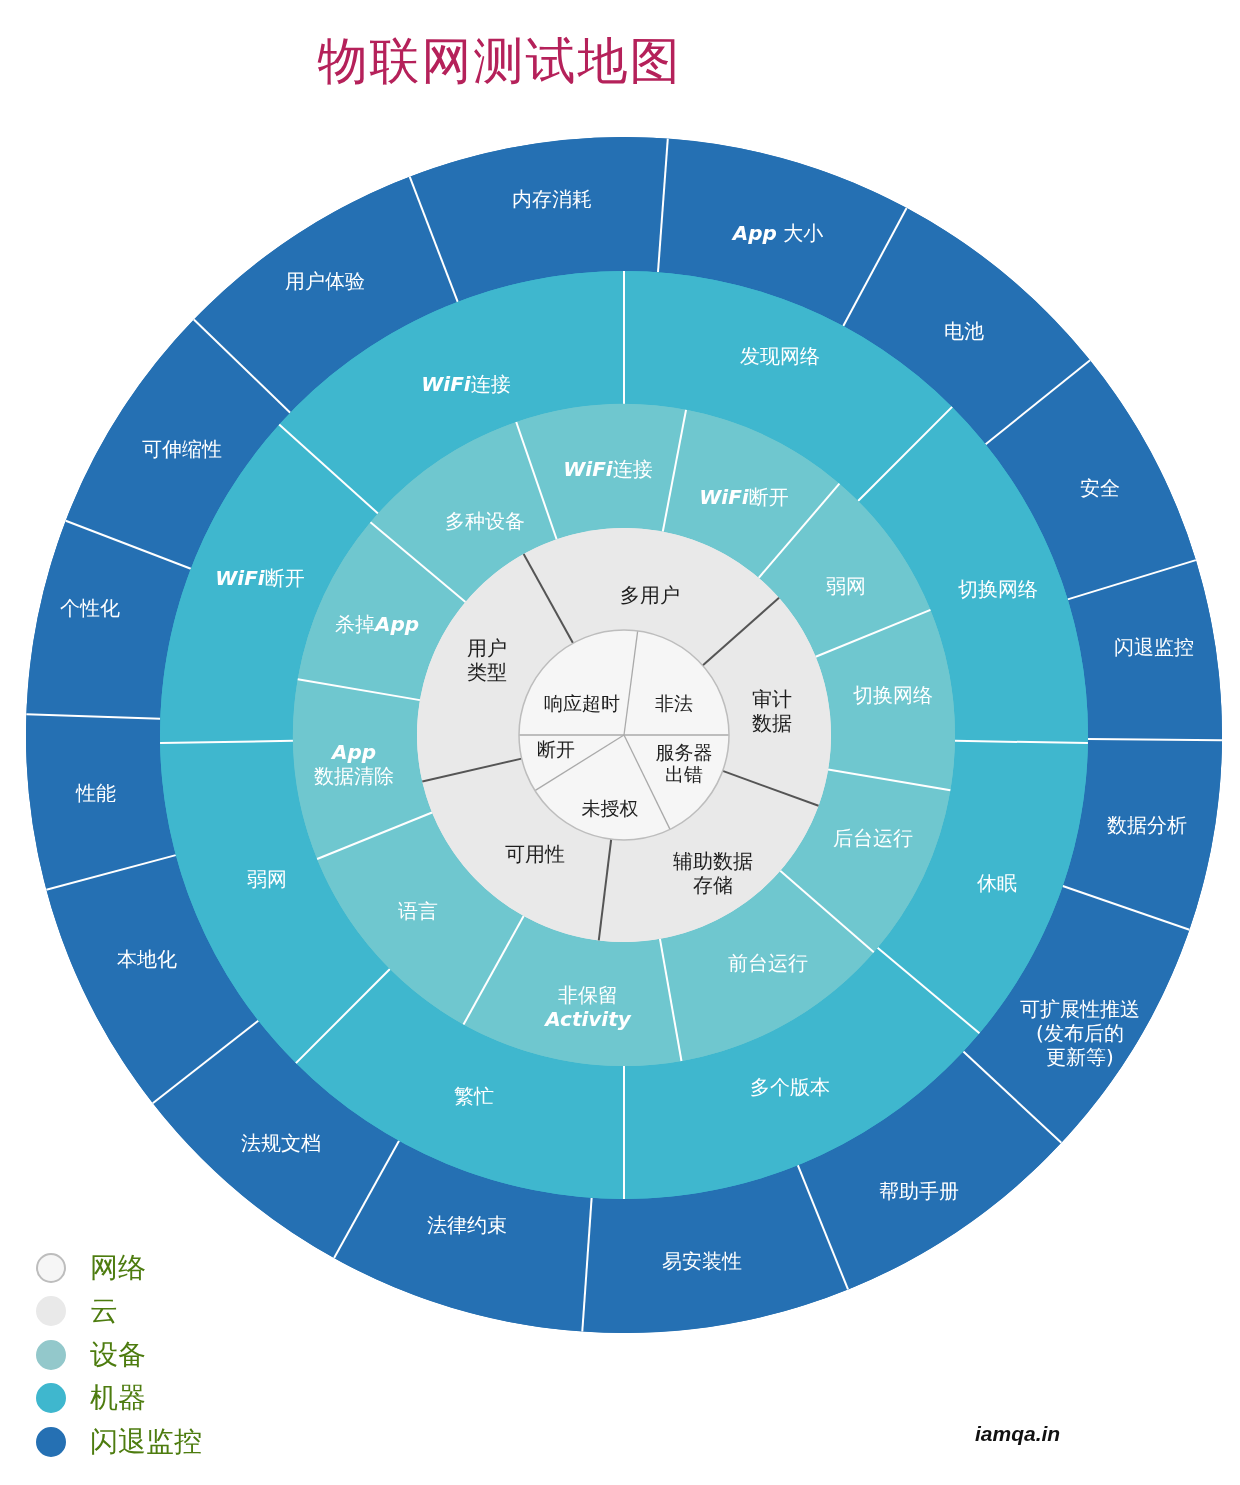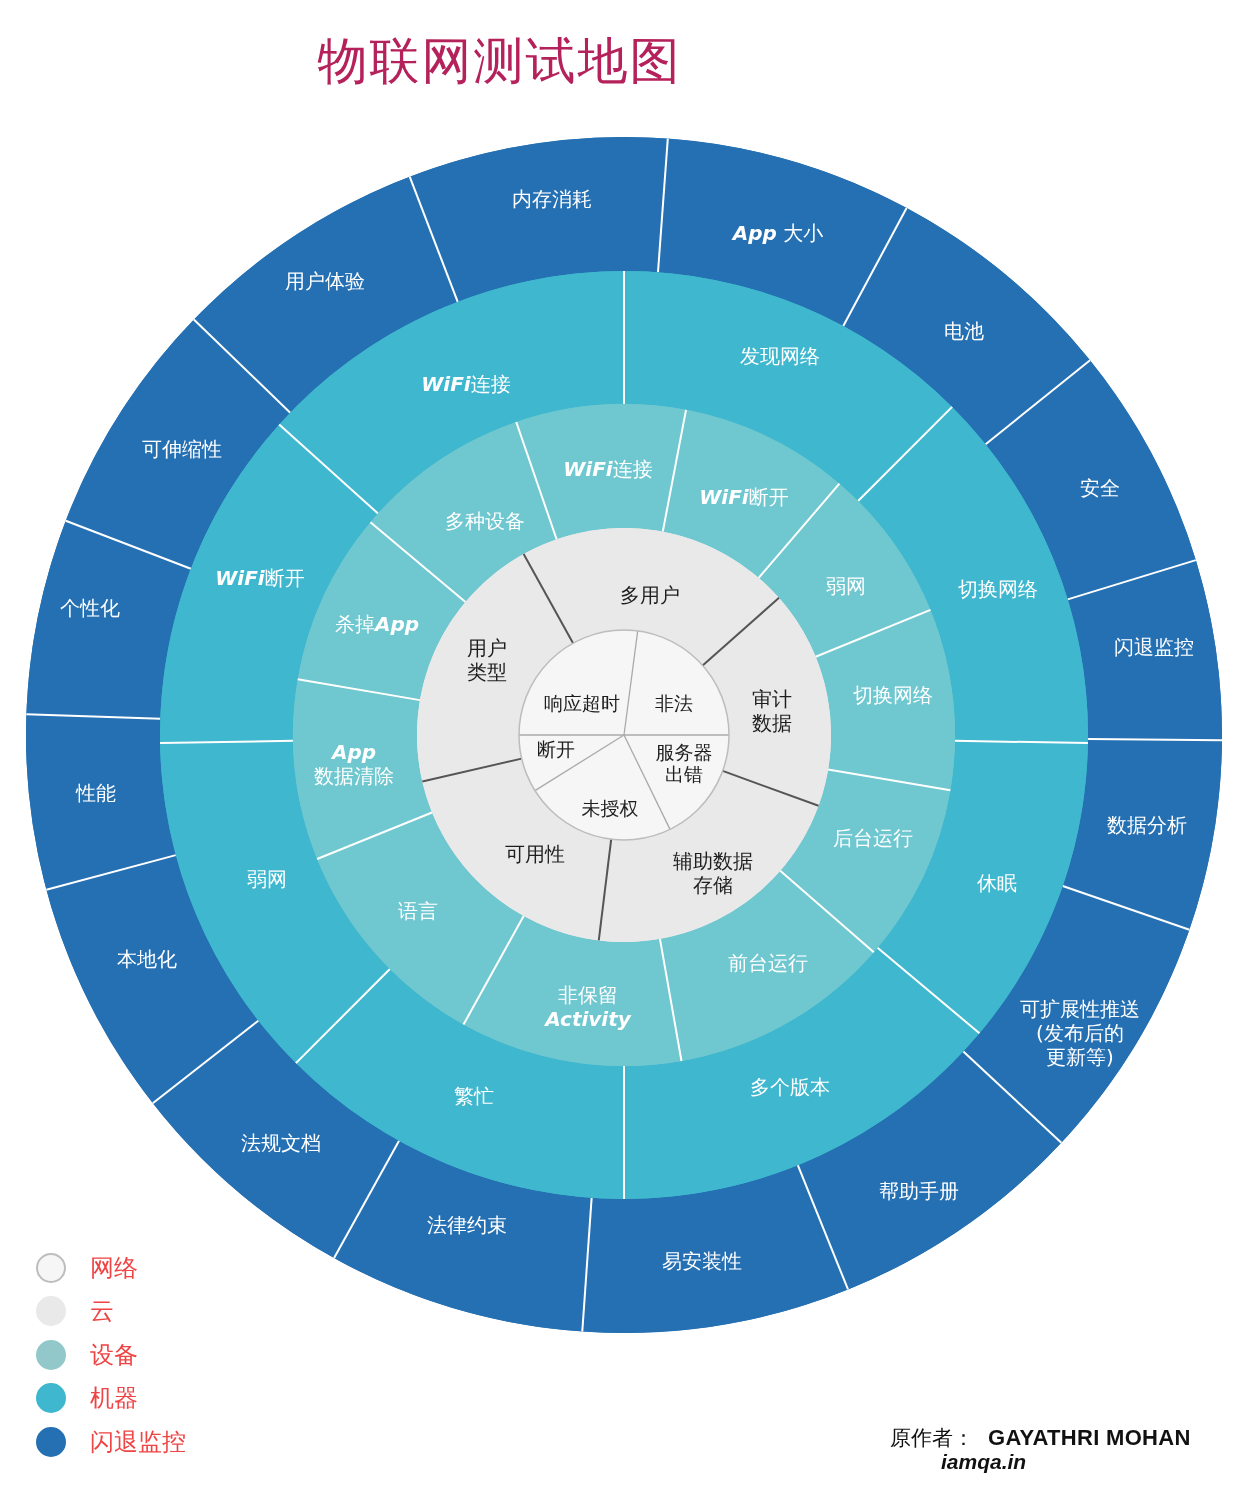--- a/index.html
+++ b/index.html
@@ -5,26 +5,26 @@
   html, body { margin: 0; padding: 0; background: #ffffff; }
   body { width: 1240px; height: 1485px; position: relative; overflow: hidden;
          font-family: "DejaVu Sans", "Liberation Sans", sans-serif; }
   .title { position: absolute; left: 0; top: 28px; width: 999px; text-align: center;
            font-family: "DejaVu Serif", "Liberation Serif", serif; font-size: 50px;
            letter-spacing: 2px; }
   #chart { position: absolute; left: 0; top: 0; }
   .legend { position: absolute; left: 36px; top: 1246px; }
   .legend-item { display: flex; align-items: center; height: 43.5px; }
   .legend-dot { width: 30px; height: 30px; border-radius: 50%; box-sizing: border-box; margin-right: 24px; }
-  .legend-label { font-size: 24px; color: #ef4444; }
+  .legend-label { font-size: 28px; color: #4d7c0f; }
   .credit { position: absolute; left: 890px; top: 1424px; color: #111; }
   .credit-line1 { font-size: 21px; display: flex; align-items: baseline; }
   .credit-prefix { margin-right: 14px; }
   .credit-author { font-family: "Liberation Sans", sans-serif; font-weight: bold; font-size: 22px; letter-spacing: 0.3px; }
-  .credit-site { font-family: "Liberation Sans", sans-serif; font-style: italic; font-weight: bold; font-size: 21px; margin-left: 51px; margin-top: -2px; }
+  .credit-site { font-family: "Liberation Sans", sans-serif; font-style: italic; font-weight: bold; font-size: 21px; margin-left: 85px; margin-top: -2px; }
   svg text { font-family: "DejaVu Sans", "Liberation Sans", sans-serif; }
 </style>
 </head>
 <body>
 
 <div class="title" style="color: rgb(181, 33, 90);">物联网测试地图</div>
 
 <svg id="chart" width="1240" height="1485" viewBox="0 0 1240 1485" xmlns="http://www.w3.org/2000/svg">
     <g>
       <circle cx="624" cy="735" r="598" fill="#2570B3"></circle>
@@ -196,18 +196,14 @@
     <span class="legend-dot" style="background: rgb(63, 183, 206); border: 2px solid rgb(63, 183, 206);"></span>
     <span class="legend-label">机器</span>
   </div>
   <div class="legend-item">
     <span class="legend-dot" style="background: rgb(37, 112, 179); border: 2px solid rgb(37, 112, 179);"></span>
     <span class="legend-label">闪退监控</span>
   </div>
 </div>
 
 <div class="credit">
-  <div class="credit-line1">
-    <span class="credit-prefix">原作者：</span>
-    <span class="credit-author">GAYATHRI MOHAN</span>
-  </div>
   <div class="credit-site">iamqa.in</div>
 </div>
 
 </body></html>

